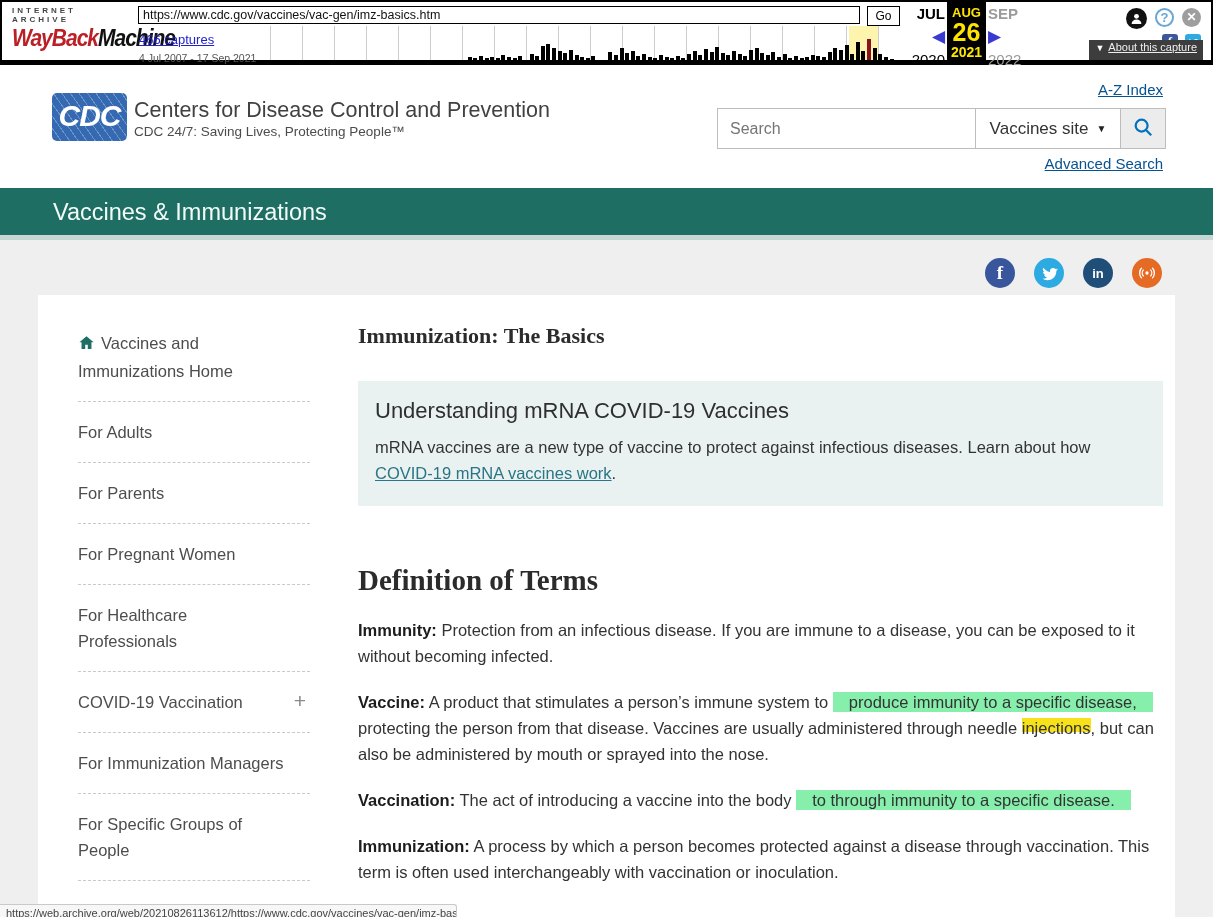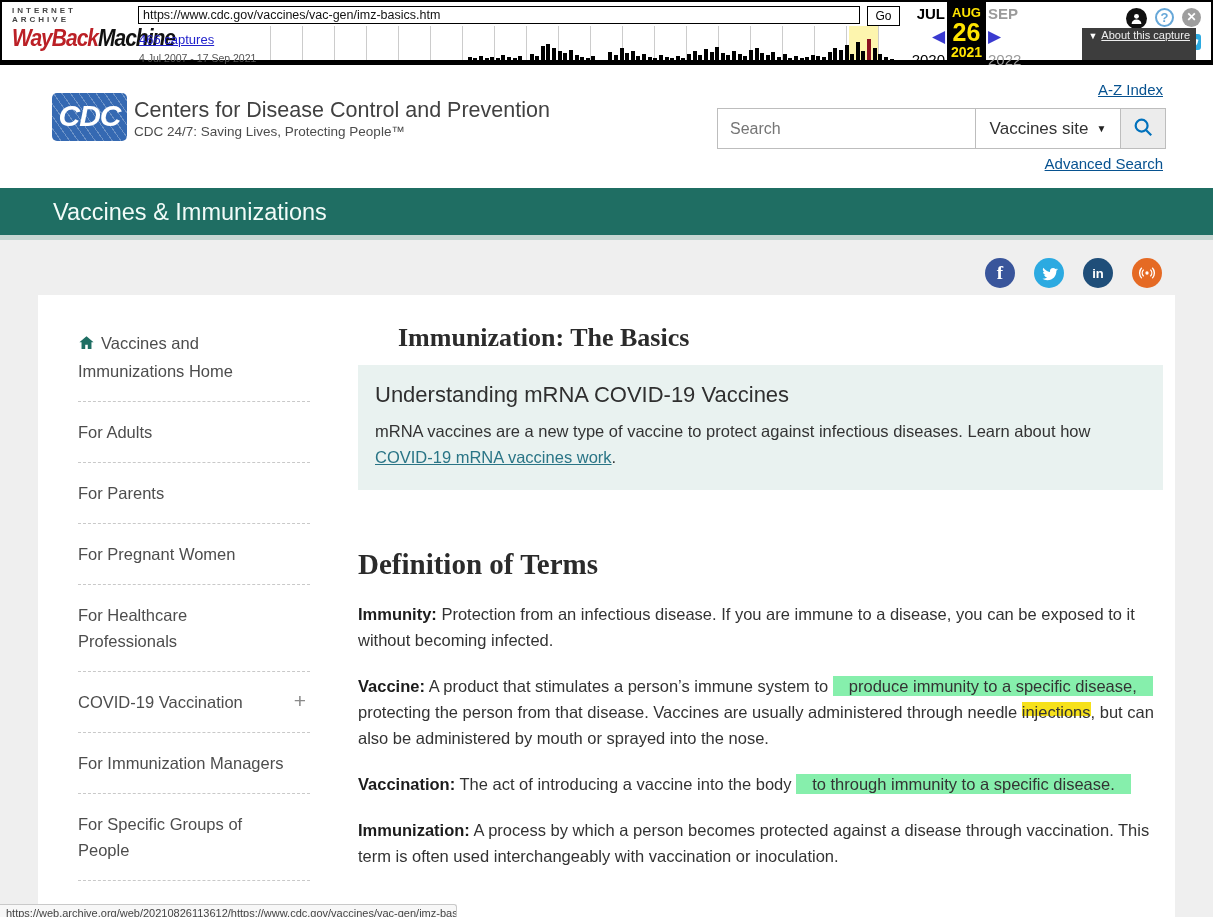--- a/index.html
+++ b/index.html
@@ -42,21 +42,21 @@
   .wb-icons { position:absolute; right:10px; top:6px; display:flex; gap:8px; }
   .wb-person { width:21px; height:21px; border-radius:50%; background:#111; display:flex; align-items:center; justify-content:center; cursor:pointer; }
   .wb-help { width:19px; height:19px; border-radius:50%; border:2px solid #66a7d8; color:#66a7d8; background:#fff;
              font-weight:bold; font-size:13px; text-align:center; line-height:15px; cursor:pointer; }
   .wb-close { width:19px; height:19px; border-radius:50%; background:#9e9e9e; color:#fff; font-weight:bold;
               font-size:12px; text-align:center; line-height:19px; cursor:pointer; }
   .wb-share { position:absolute; right:10px; top:32px; display:flex; gap:7px; }
   .wb-fb { width:16px; height:16px; border-radius:3px; background:#3b5998; color:#fff; font-weight:bold;
            font-size:13px; text-align:center; line-height:16px; font-family:"Liberation Serif",serif; cursor:pointer; }
   .wb-tw { width:16px; height:16px; border-radius:3px; background:#2caae1; display:flex; align-items:center; justify-content:center; cursor:pointer; }
-  .wb-about { position:absolute; right:15px; bottom:0px; height:32px; background:#3d3d3d; color:#eee;
+  .wb-about { position:absolute; right:8px; bottom:0px; height:20px; background:#3d3d3d; color:#eee;
               font-size:11px; padding:1px 6px 0 6px; cursor:pointer; }
   .wb-about u { margin-left:4px; }
   .wb-about .tri { font-size:9px; color:#fff; }
 
   
   .cdc-header { position:absolute; top:65px; left:0; width:1213px; height:123px; background:#fff; }
   .cdc-logo { position:absolute; left:52px; top:28px; width:75px; height:48px; background:#3569b2; border-radius:5px;
               color:#fff; font-weight:bold; font-size:30px; font-style:italic; text-align:center; line-height:46px;
               letter-spacing:-1px; cursor:pointer;
               background-image:repeating-linear-gradient(55deg, rgba(255,255,255,.28) 0 1px, transparent 1px 7px); }
@@ -90,22 +90,22 @@
   
   .container { position:absolute; top:295px; left:38px; width:1137px; height:622px; background:#fff; }
 
   .sidebar { position:absolute; left:0; top:18px; width:282px; }
   .side-item { position:relative; margin:0 10px 0 40px; padding:17px 26px 17px 0;
                border-bottom:1px dashed #c9c9c9; font-size:16.5px; color:#4d4d4d; line-height:26px; cursor:pointer; }
   .side-item .home-svg { vertical-align:-2px; margin-right:6px; }
   .side-item .plus { position:absolute; right:4px; top:16px; color:#8a8a8a; font-size:21px; font-weight:300; }
 
   .main { position:absolute; left:320px; top:0; width:805px; }
-  .page-title { margin-top:28px; font-family:"Liberation Serif",serif; font-size:26px; font-weight:bold; color:#2b2b2b;margin-left:40px; }
-  .callout { margin-top:12px; background:#e9f2f0; padding:17px 20px 20px 17px; }
+  .page-title { margin-top:28px; font-family:"Liberation Serif",serif; font-size:22px; font-weight:bold; color:#2b2b2b; }
+  .callout { margin-top:32px; background:#e9f2f0; padding:17px 20px 20px 17px; }
   .callout h2 { font-size:22px; font-weight:400; color:#2f2f2f; margin-bottom:10px; }
   .callout p { font-size:16.5px; color:#333; line-height:26px; }
   .callout a { color:#2a7586; text-decoration:underline; cursor:pointer; }
   .section-title { margin-top:58px; font-family:"Liberation Serif",serif; font-size:29px; font-weight:bold; color:#2b2b2b; }
   .terms p { margin-top:20px; font-size:16.5px; line-height:26px; color:#333; }
   .terms strong { color:#1c1c1c; }
   .hl { background:#86efac; padding:1px 16px; }
   .hl-partial { background:linear-gradient(#f6e11b 0 72%, transparent 72%); padding:1px 0; }
 
   

